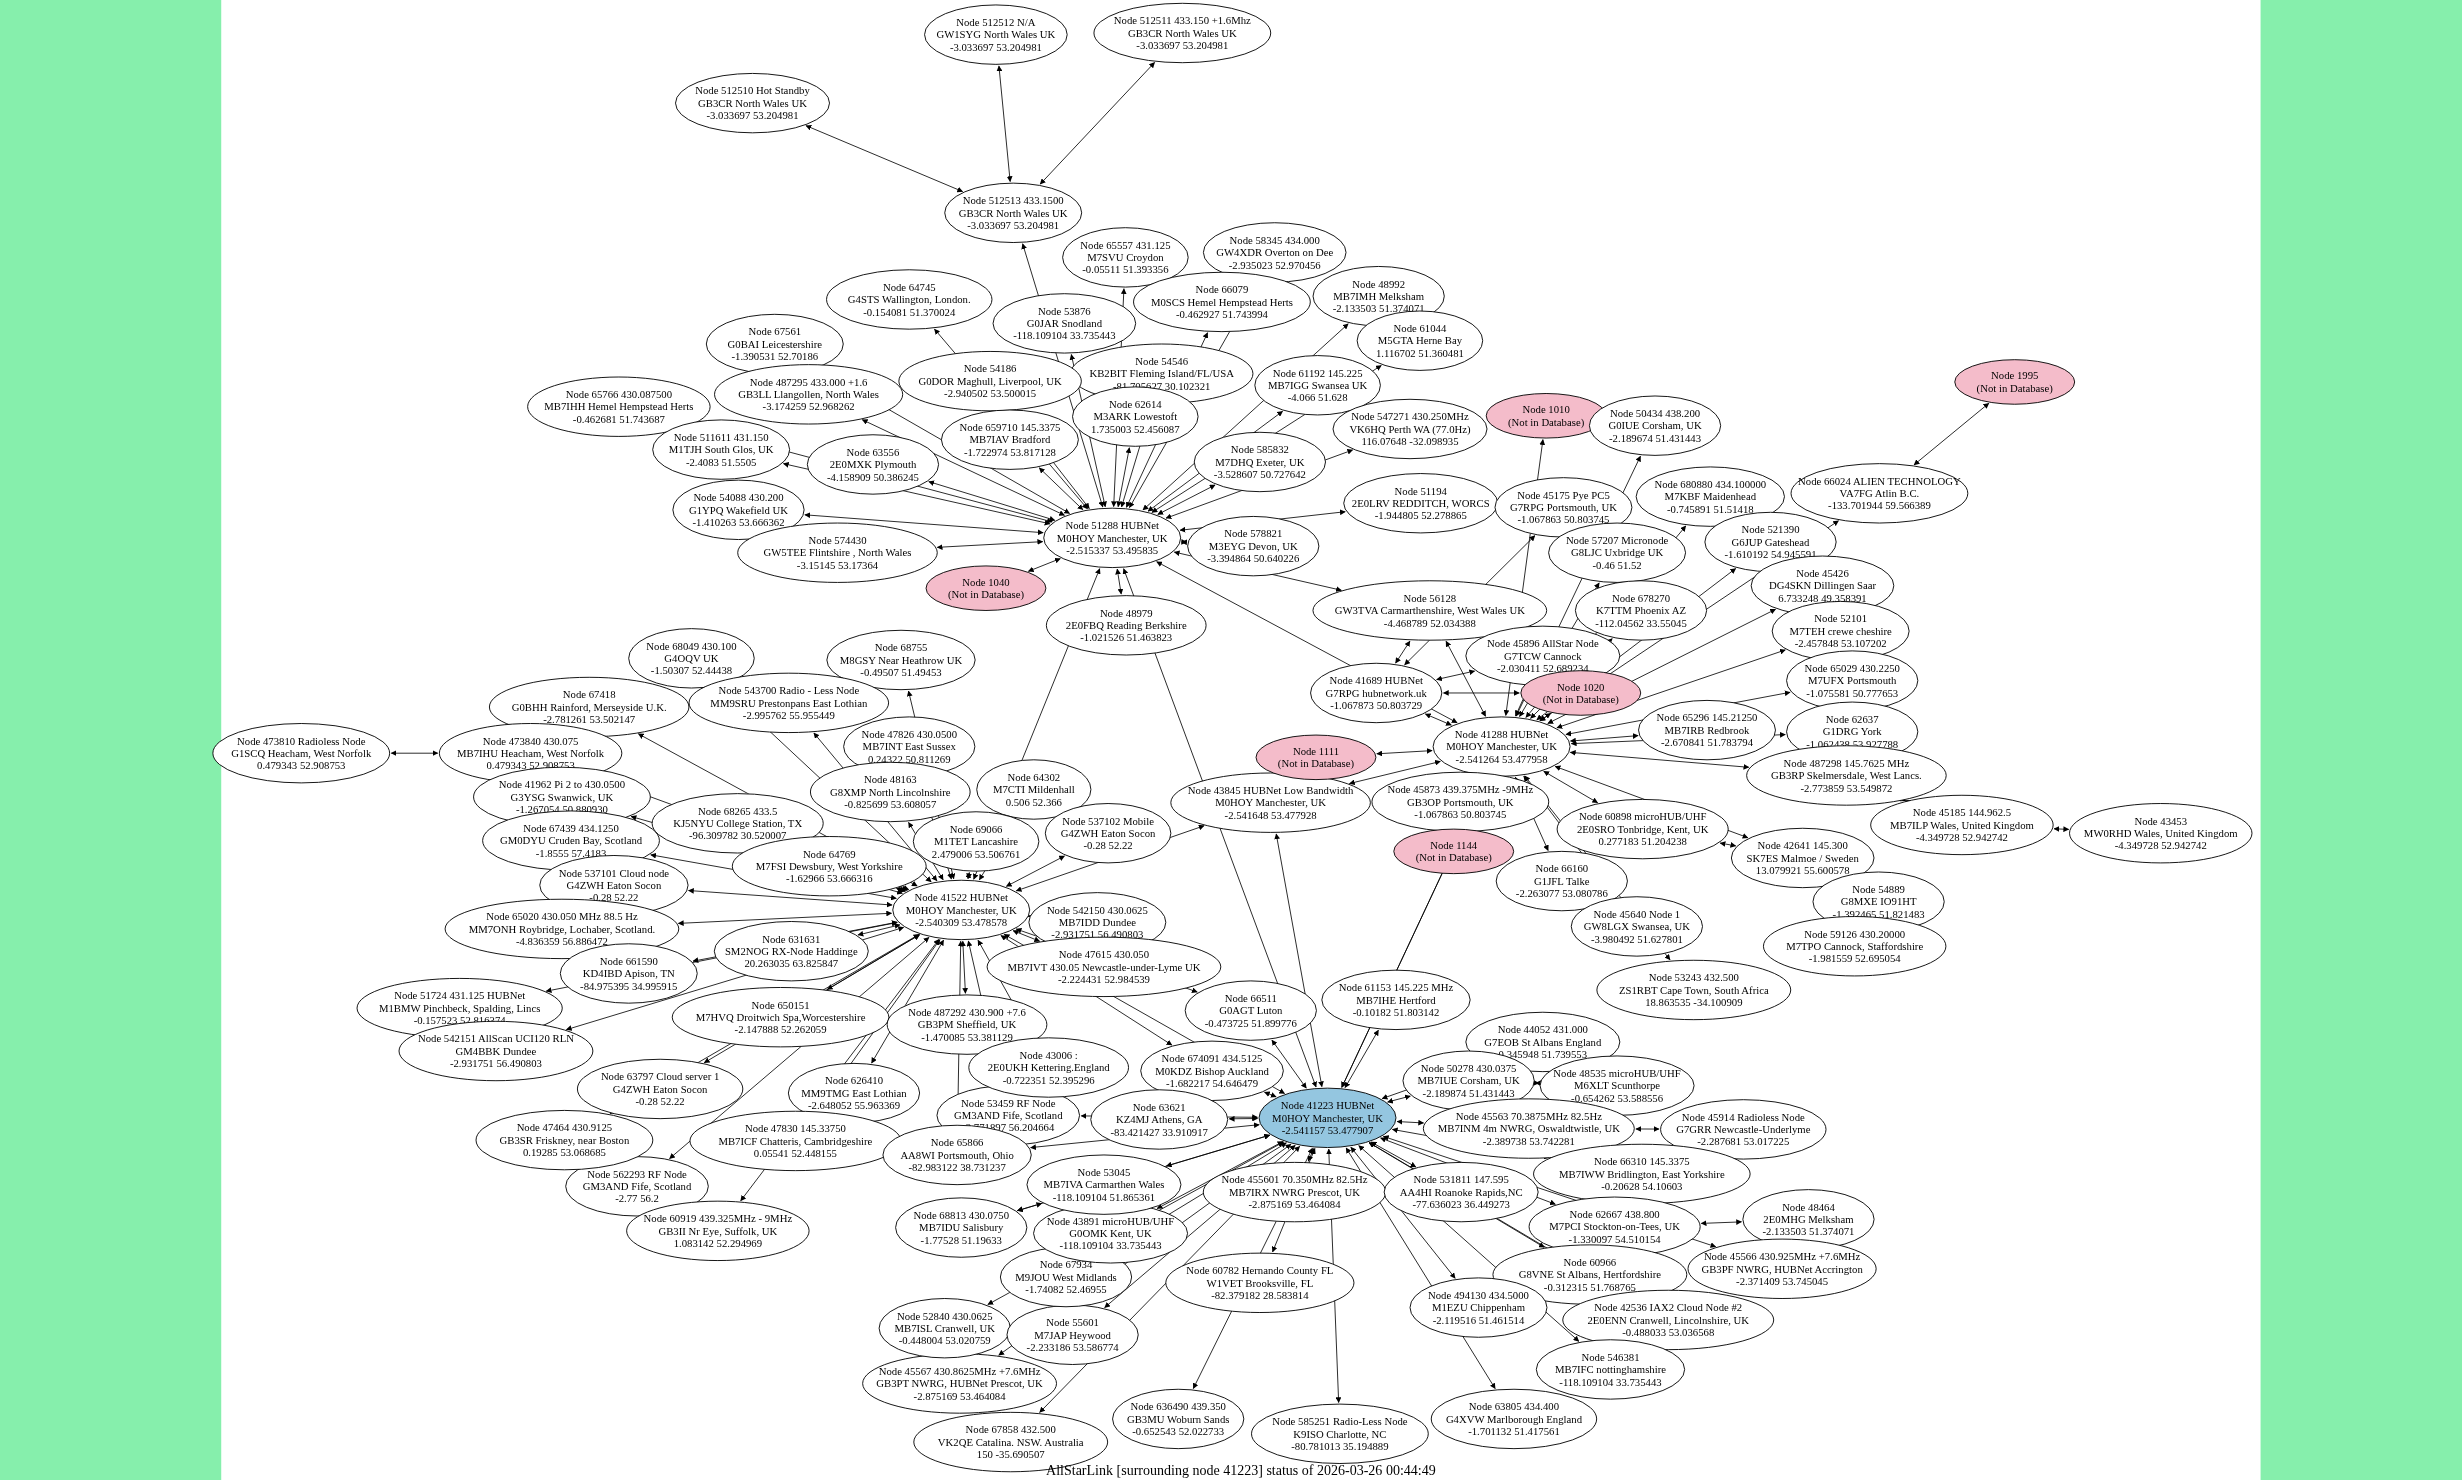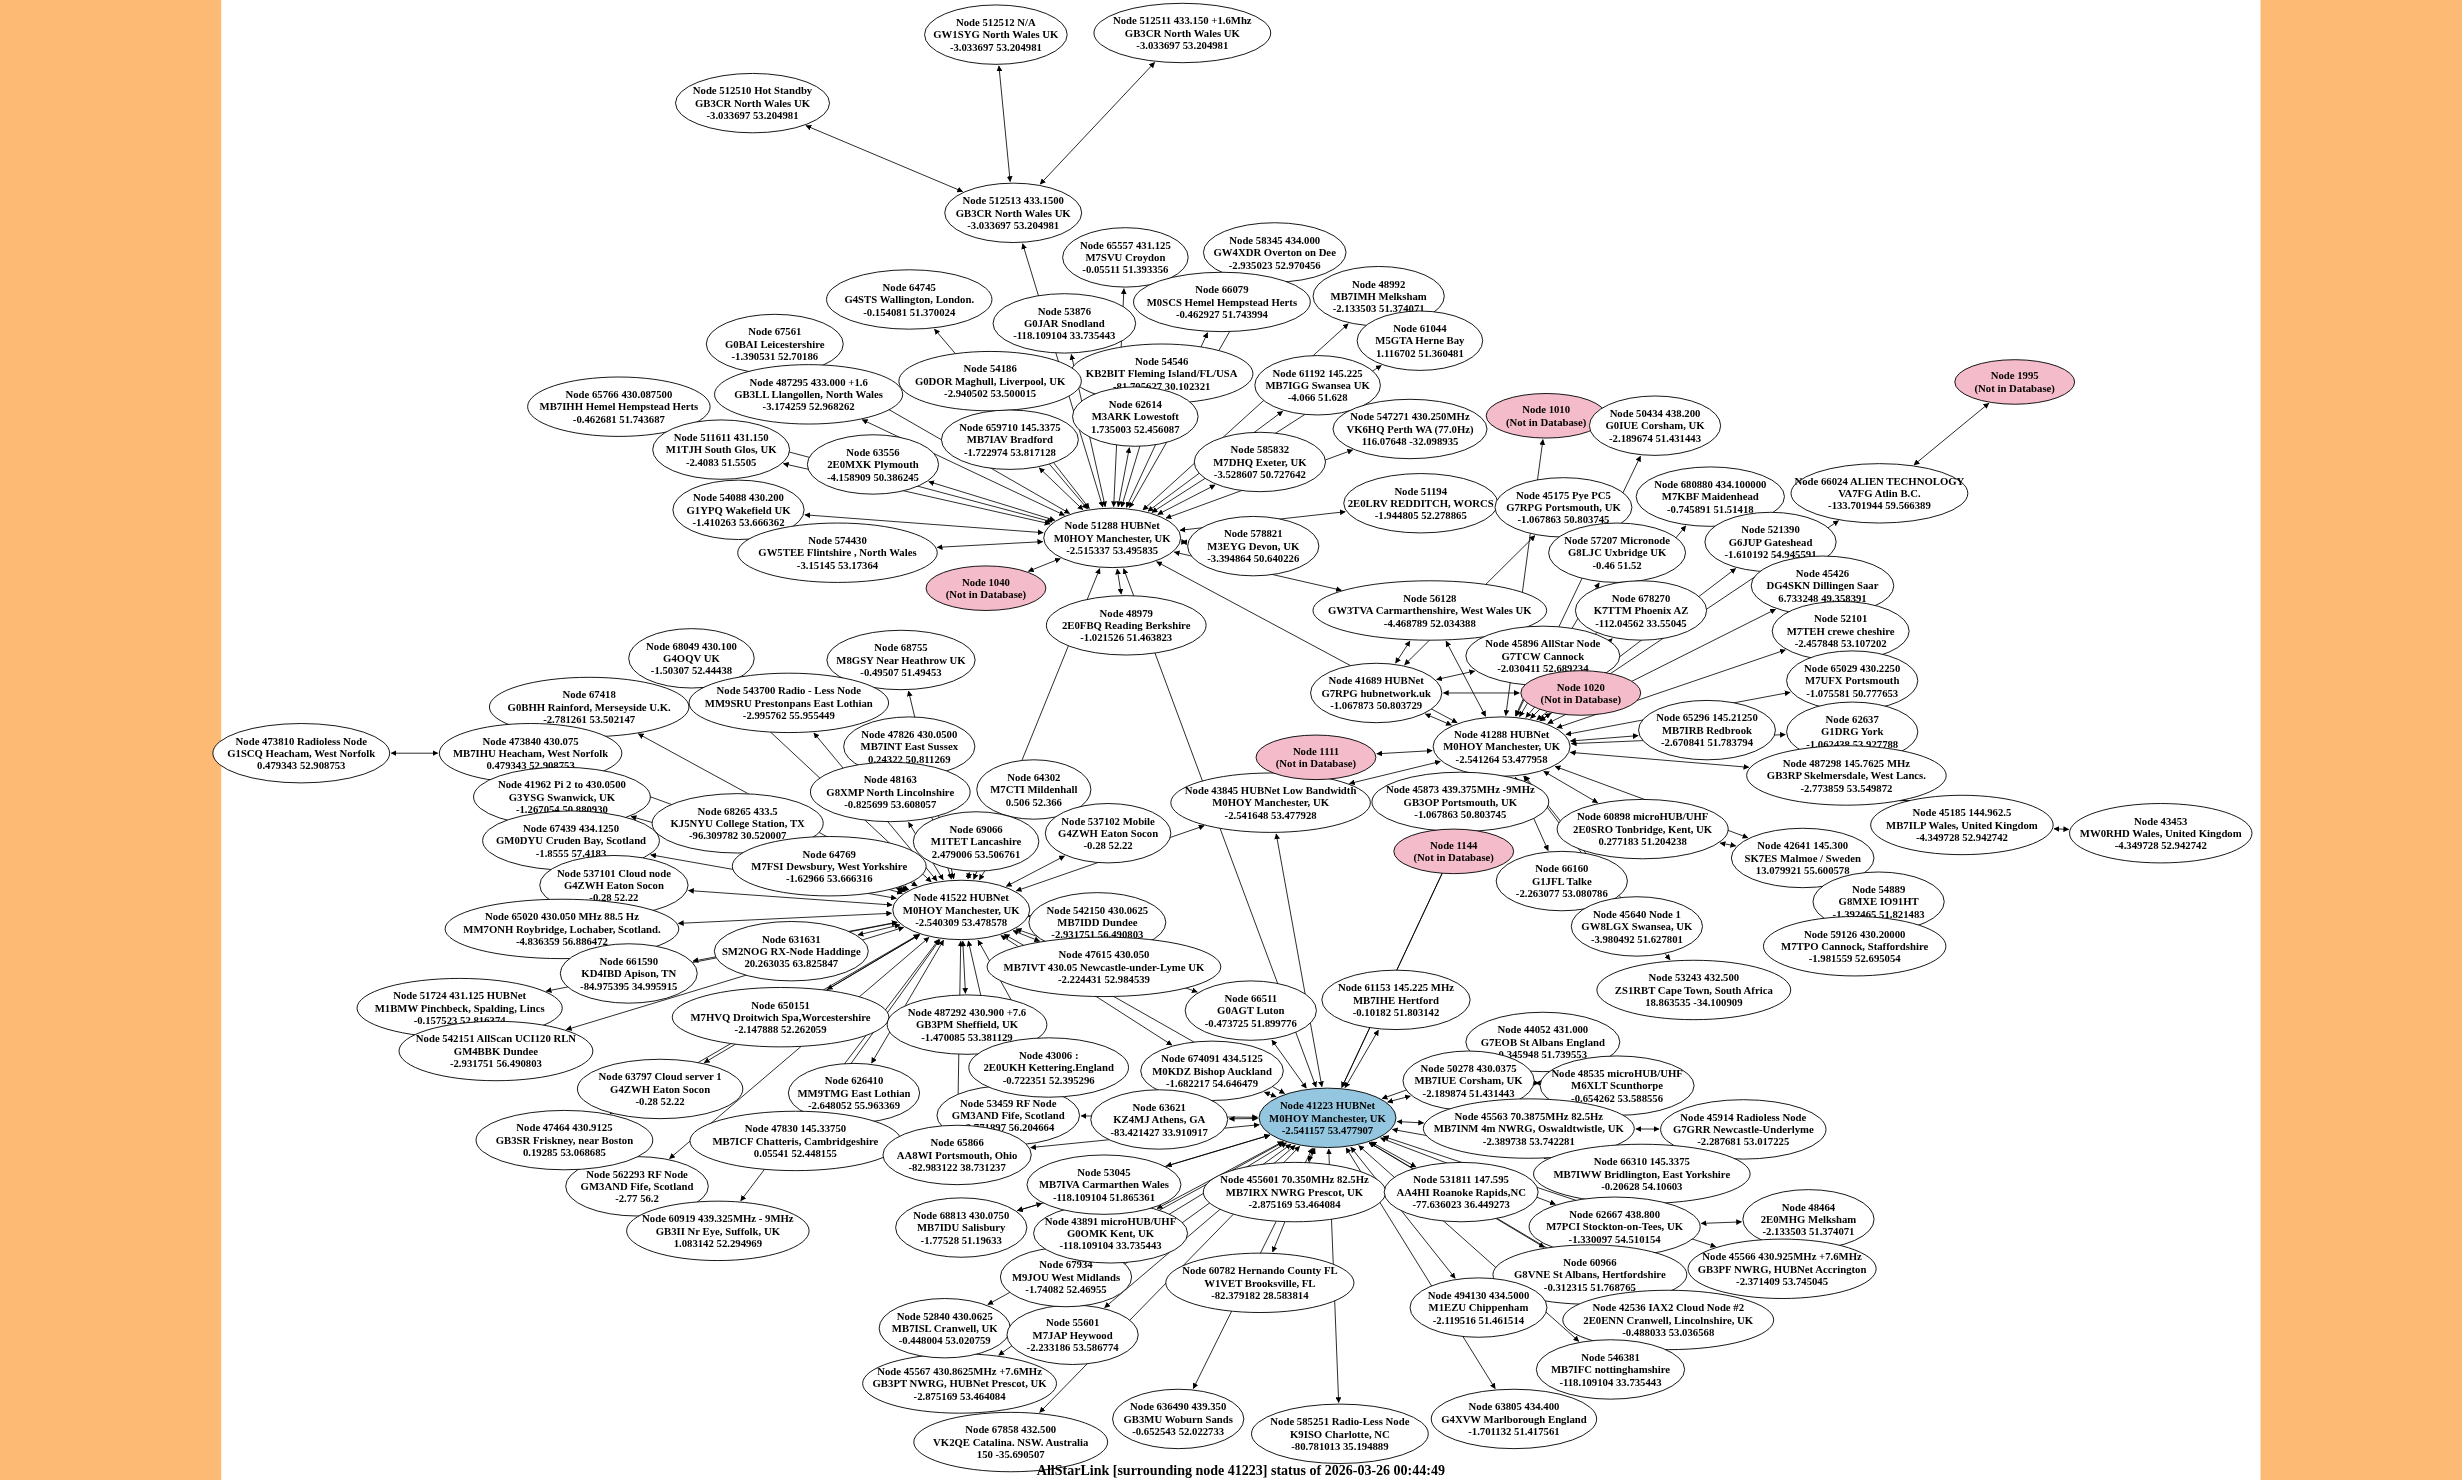--- a/index.html
+++ b/index.html
@@ -9,21 +9,21 @@
   .edge{stroke:#000;stroke-width:1;fill:none;}
   .node-ellipse{stroke:#000;stroke-width:1.1;}
   .node-text{font-family:"Liberation Serif","DejaVu Serif",serif;font-size:13px;fill:#000;
              text-anchor:middle;}
   .caption-text{font-family:"Liberation Serif","DejaVu Serif",serif;font-size:17px;fill:#000;
                 text-anchor:middle;}
 </style>
 </head>
 <body>
 
-<div id="stage" style="background: #fdba74; font-weight: bold;">
+<div id="stage" style="background: #86efac;">
   <svg id="graph-svg" width="2462" height="1480" viewBox="0 0 2984 1794">
     <defs>
       <marker id="arrow" viewBox="0 0 10 10" refX="9" refY="5" markerWidth="7" markerHeight="7" orient="auto-start-reverse">
         <path d="M 0 0 L 10 5 L 0 10 z" fill="#000"></path>
       </marker>
     </defs>
     <rect id="canvas-rect" x="268" y="0" width="2472" height="1794" fill="#ffffff"></rect>
     <g id="edges-layer">
         <line x1="976.9074497521359" y1="152.3186418260572" x2="1166.591111141894" y2="232.15385374010094" class="edge" stroke="#000000" marker-end="url(#arrow)" marker-start="url(#arrow)"></line>
         <line x1="1210.6906670403005" y1="79.96114670023384" x2="1224.3095757528838" y2="220.04135060109056" class="edge" stroke="#000000" marker-end="url(#arrow)" marker-start="url(#arrow)"></line>

